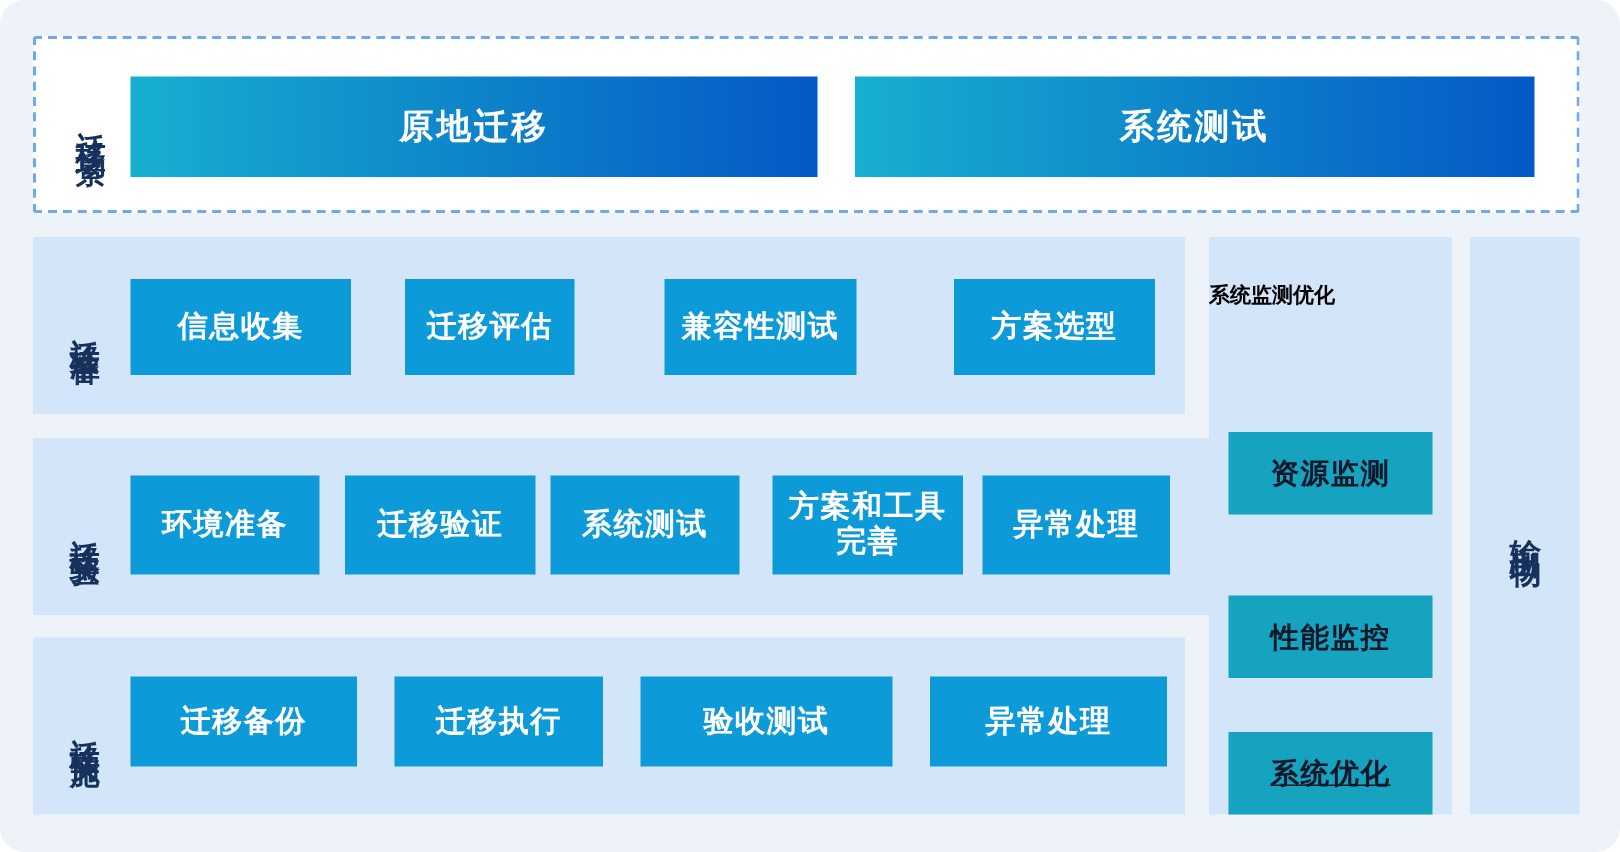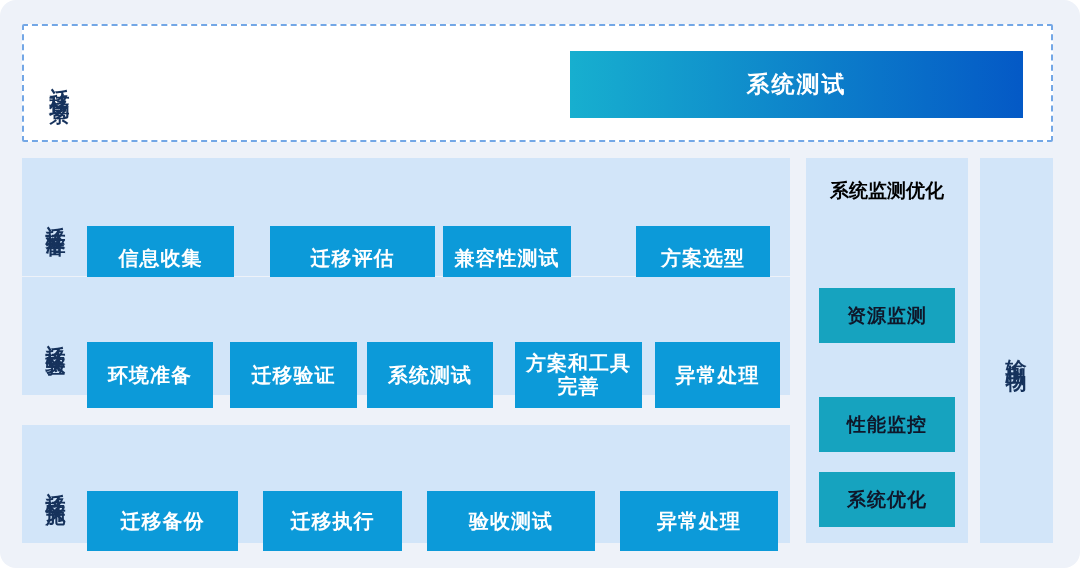--- a/index.html
+++ b/index.html
@@ -60,21 +60,21 @@
 
   
   .stage {
     position: absolute;
     left: 22px;
     width: 768px;
     height: 118px;
     background: #d2e5f9;
   }
   .stage.r1 { top: 158px; }
-  .stage.r2 { top: 277px; }
+  .stage.r2 { top: 292px; padding-left: 21px; }
   .stage.r3 { top: 425px; }
   .stage .v-label {
     position: absolute;
     left: 10px; top: 0;
     width: 48px; height: 100%;
     letter-spacing: 4px;
   }
   .node {
     position: absolute;
     background: #0c9ad9;
@@ -82,25 +82,24 @@
     font-weight: bold;
     font-size: 20px;
     letter-spacing: 1px;
     line-height: 1.15;
     display: flex;
     align-items: center;
     justify-content: center;
     text-align: center;
     padding: 0 6px;
     box-sizing: border-box;
-    margin-top: 40px;
   }
   
   .r1 .n0 { left: 65px;  top: 28px; width: 147px; height: 64px; }
-  .r1 .n1 { left: 248px; top: 28px; width: 165px; height: 64px; text-align: right; }
+  .r1 .n1 { left: 248px; top: 28px; width: 113px; height: 64px; text-align: right; }
   .r1 .n2 { left: 421px; top: 28px; width: 128px; height: 64px; }
   .r1 .n3 { left: 614px; top: 28px; width: 134px; height: 64px; }
   
   .r2 .n0 { left: 65px;  top: 25px; width: 126px; height: 66px; }
   .r2 .n1 { left: 208px; top: 25px; width: 127px; height: 66px; }
   .r2 .n2 { left: 345px; top: 25px; width: 126px; height: 66px; }
   .r2 .n3 { left: 493px; top: 25px; width: 127px; height: 66px; }
   .r2 .n4 { left: 633px; top: 25px; width: 125px; height: 66px; }
   
   .r3 .n0 { left: 65px;  top: 26px; width: 151px; height: 60px; }
@@ -110,43 +109,43 @@
 
   
   .monitor {
     position: absolute;
     left: 806px; top: 158px;
     width: 162px; height: 385px;
     background: #d2e5f9;
   }
   .monitor-title {
     position: absolute;
-    left: 0; top: 20px;
+    left: 0; top: 30px;
     width: 100%;
-    text-align: center;
+    text-align: left;
     color: #000000;
     font-weight: bold;
-    font-size: 19px;
+    font-size: 14px;
   }
   .teal-btn {
     position: absolute;
     left: 13px;
     width: 136px; height: 55px;
     background: #16a3bf;
     color: #0f172a;
     font-weight: bold;
     font-size: 19px;
     letter-spacing: 1px;
     display: flex;
     align-items: center;
     justify-content: center;
   }
   .teal-btn.t0 { top: 130px; }
   .teal-btn.t1 { top: 222px; margin-top: 17px; }
-  .teal-btn.t2 { top: 314px; }
+  .teal-btn.t2 { top: 330px; text-decoration: underline; }
 
   
   .output {
     position: absolute;
     left: 980px; top: 158px;
     width: 73px; height: 385px;
     background: #d2e5f9;
     display: flex;
     align-items: center;
     justify-content: center;
@@ -156,20 +155,21 @@
     letter-spacing: 6px;
   }
 </style>
 </head>
 <body>
 
 <div class="card">
 
   <div class="scenario">
     <div class="v-label">迁移场景</div>
+    <div class="grad-btn b1">原地迁移</div>
     <div class="grad-btn b2">系统测试</div>
   </div>
 
   <div class="stage r1">
     <div class="v-label">迁移准备</div>
     <div class="node n0">信息收集</div>
     <div class="node n1">迁移评估</div>
     <div class="node n2">兼容性测试</div>
     <div class="node n3">方案选型</div>
   </div>

